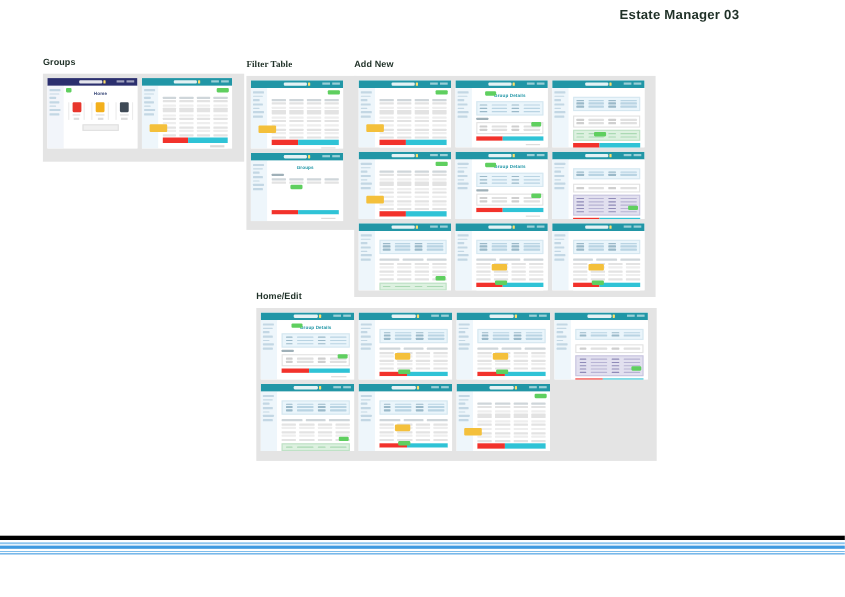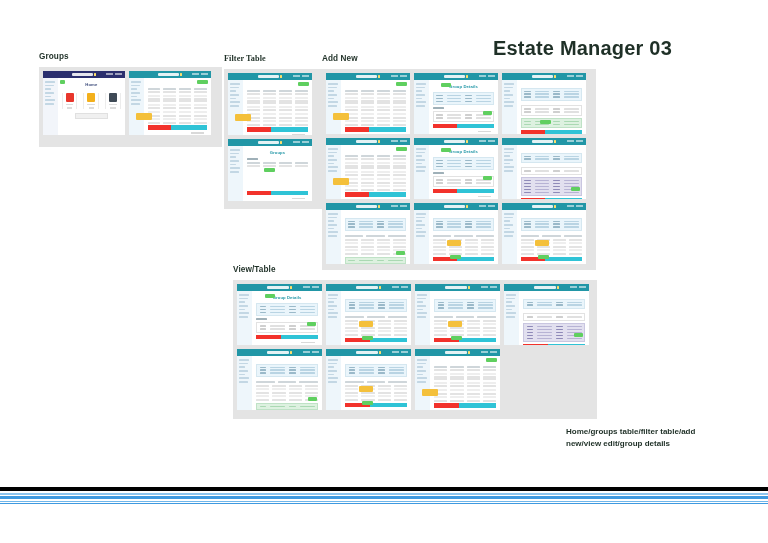--- a/index.html
+++ b/index.html
@@ -6,22 +6,22 @@
   body{
     width:768px;height:543px;background:#ffffff;
     font-family:"Liberation Sans", sans-serif;
     position:relative;overflow:hidden;
     -webkit-font-smoothing:antialiased;
   }
   .page{position:absolute;inset:0;}
 
   
   .deck-title{
-    position:absolute;right:96px;top:37px;
-    font-size:20px;font-weight:700;color:#1f3027;
+    position:absolute;right:96px;top:6px;
+    font-size:12px;font-weight:700;color:#1f3027;
     letter-spacing:.2px;
     text-align:center;
   }
 
   
   .sec-label{
     position:absolute;font-size:8.2px;font-weight:700;color:#1f3027;
     letter-spacing:.1px;
   }
 
@@ -1175,21 +1175,21 @@
               <div class="teal"></div>
             </div>
             <div class="foot">
               <div class="fl"></div>
             </div>
           </div>
         </div>
       </div>
     </div>
 
-  <div class="sec-label" style="left:233px;top:265px;">View/Table</div>
+  <div class="sec-label" style="left:233px;top:265px;">Home/Edit</div>
   <div class="shots" id="panel-view" style="left:233px;top:280px;width:356px;height:131px;padding:4px;gap:4px;">
       <div class="shot teal" style="width: 85px; height: 61px;">
         <div class="topbar">
           <div class="brand"></div>
           <div class="brand-dot"></div>
           <div class="topright">
             <i></i>
             <i></i>
           </div>
         </div>
@@ -1780,21 +1780,20 @@
               <div class="red"></div>
               <div class="teal"></div>
             </div>
             <div class="foot"></div>
           </div>
         </div>
       </div>
       <div class="shot" style="width: 85px; height: 61px; background: rgb(228, 228, 228);"></div>
     </div>
 
-  <div class="caption">Home/groups table/filter table/add new/view edit/group details</div>
 
   <div class="stripes" id="stripes">
       <div style="height: 3px; background: rgb(255, 255, 255);"></div>
       <div style="height: 4px; background: rgb(0, 0, 0);"></div>
       <div style="height: 2px; background: rgb(255, 255, 255);"></div>
       <div style="height: 2px; background: rgb(140, 197, 239);"></div>
       <div style="height: 1px; background: rgb(255, 255, 255);"></div>
       <div style="height: 3px; background: rgb(63, 154, 224);"></div>
       <div style="height: 2px; background: rgb(255, 255, 255);"></div>
       <div style="height: 1px; background: rgb(111, 182, 234);"></div>

